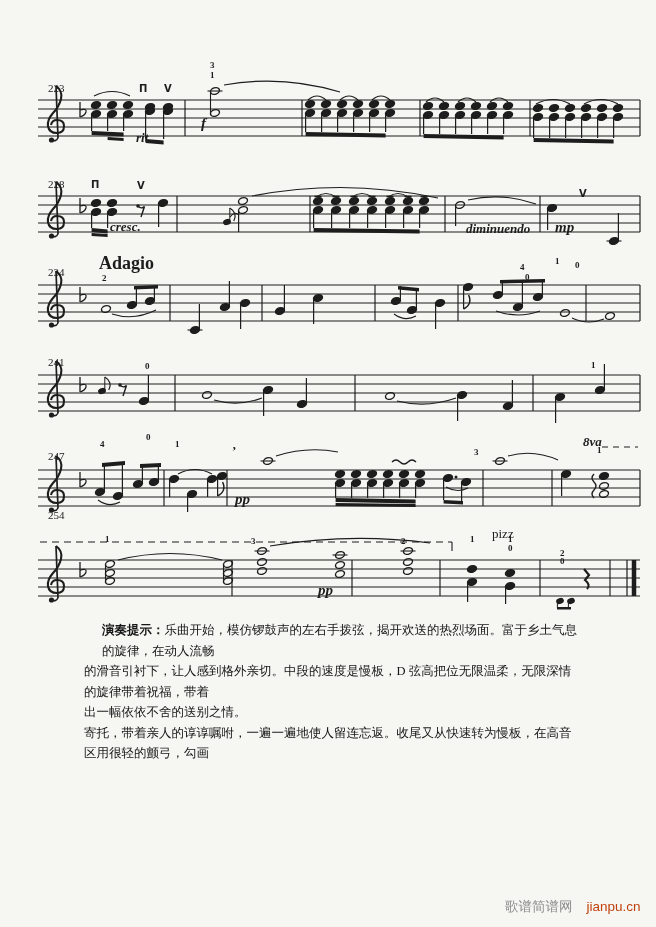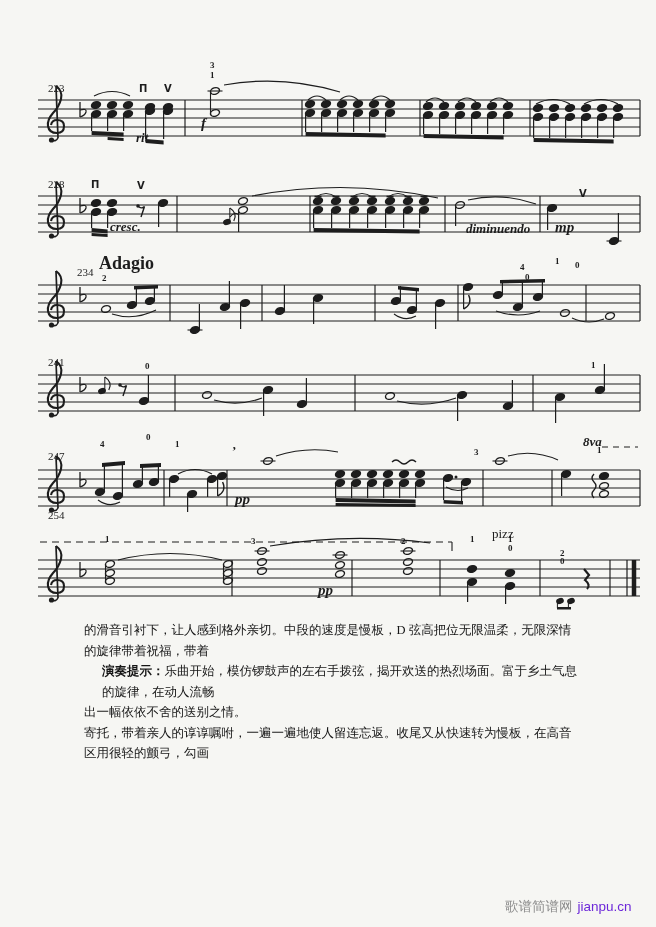--- a/index.html
+++ b/index.html
@@ -18,21 +18,21 @@
   .breath{font-size:13px;font-weight:bold;font-family:"Liberation Serif",serif;}
   #notation{position:absolute;left:0;top:0;}
   .tips{position:absolute;left:84px;top:620px;width:496px;font-size:12.5px;line-height:20.5px;
         font-family:"Liberation Serif",serif;color:#161616;}
   .tips .tip-line{display:block;}
   .tips .tip-line.first{text-indent:0;padding-left:18px;}
   .tips .label{font-weight:bold;}
   .page-number{position:absolute;left:0;top:878px;width:656px;text-align:center;
         font-size:13px;letter-spacing:1px;font-family:"Liberation Serif",serif;color:#222;}
   .watermark{position:absolute;left:505px;top:898px;font-size:13.5px;font-family:"Liberation Sans",sans-serif;}
-  .watermark .site{margin-right:5px;}
+  .watermark .site{margin-right:14px;}
 </style>
 </head>
 <body>
 
 <div class="page" style="background: rgb(246, 246, 243);">
   <svg id="notation" width="656" height="620">
       <line x1="38" y1="100" x2="640" y2="100" stroke="#1d1d1d" stroke-width="1"></line>
       <line x1="38" y1="109" x2="640" y2="109" stroke="#1d1d1d" stroke-width="1"></line>
       <line x1="38" y1="118" x2="640" y2="118" stroke="#1d1d1d" stroke-width="1"></line>
       <line x1="38" y1="127" x2="640" y2="127" stroke="#1d1d1d" stroke-width="1"></line>
@@ -449,21 +449,21 @@
       <span class="ann fing" style="left: 210px; top: 61px;">3</span>
       <span class="ann fing" style="left: 210px; top: 71px;">1</span>
       <span class="ann dyn" style="left: 201px; top: 116px;">f</span>
       <span class="ann mnum" style="left: 48px; top: 178px;">228</span>
       <span class="ann bow" style="left: 91px; top: 180px;">Π</span>
       <span class="ann bow" style="left: 137px; top: 181px;">V</span>
       <span class="ann expr" style="left: 110px; top: 220px;">cresc.</span>
       <span class="ann expr" style="left: 466px; top: 222px;">diminuendo</span>
       <span class="ann dyn" style="left: 555px; top: 220px; text-align: right;">mp</span>
       <span class="ann bow" style="left: 579px; top: 189px;">V</span>
-      <span class="ann mnum" style="left: 48px; top: 266px; margin-left: 29px;">234</span>
+      <span class="ann mnum" style="left: 48px; top: 266px;">234</span>
       <span class="ann tempo" style="left: 99px; top: 254px;">Adagio</span>
       <span class="ann fing" style="left: 102px; top: 274px;">2</span>
       <span class="ann fing" style="left: 520px; top: 263px;">4</span>
       <span class="ann fing" style="left: 525px; top: 273px;">0</span>
       <span class="ann fing" style="left: 555px; top: 257px;">1</span>
       <span class="ann fing" style="left: 575px; top: 261px;">0</span>
       <span class="ann mnum" style="left: 48px; top: 356px;">241</span>
       <span class="ann fing" style="left: 145px; top: 362px;">0</span>
       <span class="ann fing" style="left: 591px; top: 361px;">1</span>
       <span class="ann mnum" style="left: 48px; top: 450px;">247</span>
@@ -482,23 +482,23 @@
       <span class="ann dyn" style="left: 318px; top: 583px;">pp</span>
       <span class="ann pizz" style="left: 492px; top: 527px;">pizz</span>
       <span class="ann fing" style="left: 470px; top: 535px;">1</span>
       <span class="ann fing" style="left: 508px; top: 535px;">1</span>
       <span class="ann fing" style="left: 508px; top: 544px;">0</span>
       <span class="ann fing" style="left: 560px; top: 549px;">2</span>
       <span class="ann fing" style="left: 560px; top: 557px;">0</span>
     </div>
 
   <div class="tips">
+    <span class="tip-line first"><span class="label">演奏提示：</span><span>乐曲开始，模仿锣鼓声的左右手拨弦，揭开欢送的热烈场面。富于乡土气息的旋律，在动人流畅</span></span>
     <span class="tip-line">的滑音引衬下，让人感到格外亲切。中段的速度是慢板，D 弦高把位无限温柔，无限深情的旋律带着祝福，带着</span>
-    <span class="tip-line first"><span class="label">演奏提示：</span><span>乐曲开始，模仿锣鼓声的左右手拨弦，揭开欢送的热烈场面。富于乡土气息的旋律，在动人流畅</span></span>
     <span class="tip-line">出一幅依依不舍的送别之情。</span>
     <span class="tip-line">寄托，带着亲人的谆谆嘱咐，一遍一遍地使人留连忘返。收尾又从快速转为慢板，在高音区用很轻的颤弓，勾画</span>
   </div>
 
 
   <div class="watermark">
-    <span class="site" style="color: rgb(140, 140, 140);">歌谱简谱网</span><span class="domain" style="color: #6d28d9;">jianpu.cn</span>
+    <span class="site" style="color: rgb(140, 140, 140);">歌谱简谱网</span><span class="domain" style="color: #c2410c;">jianpu.cn</span>
   </div>
 </div>
 
 </body></html>

